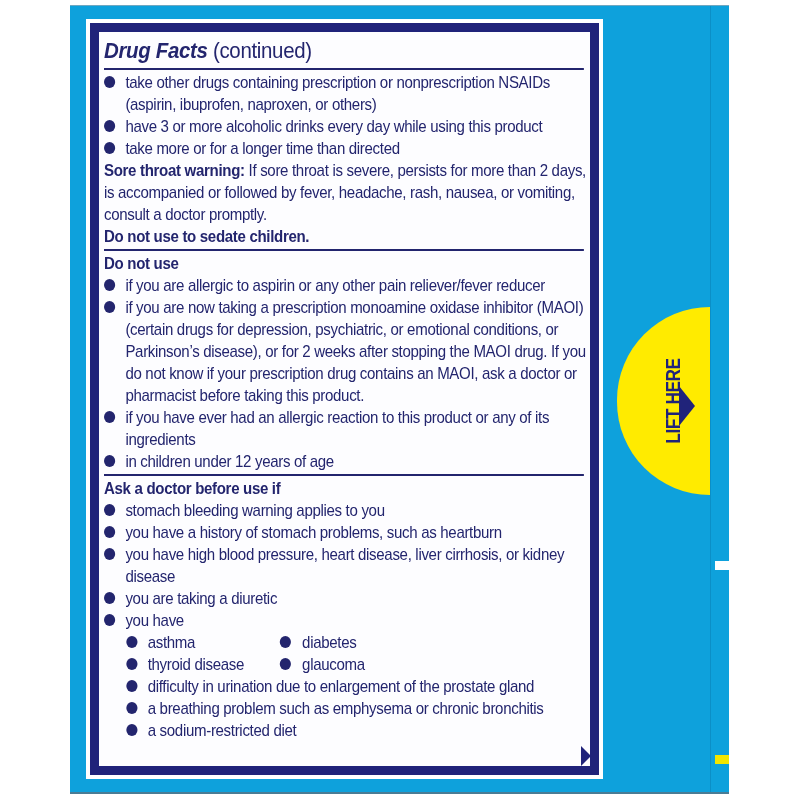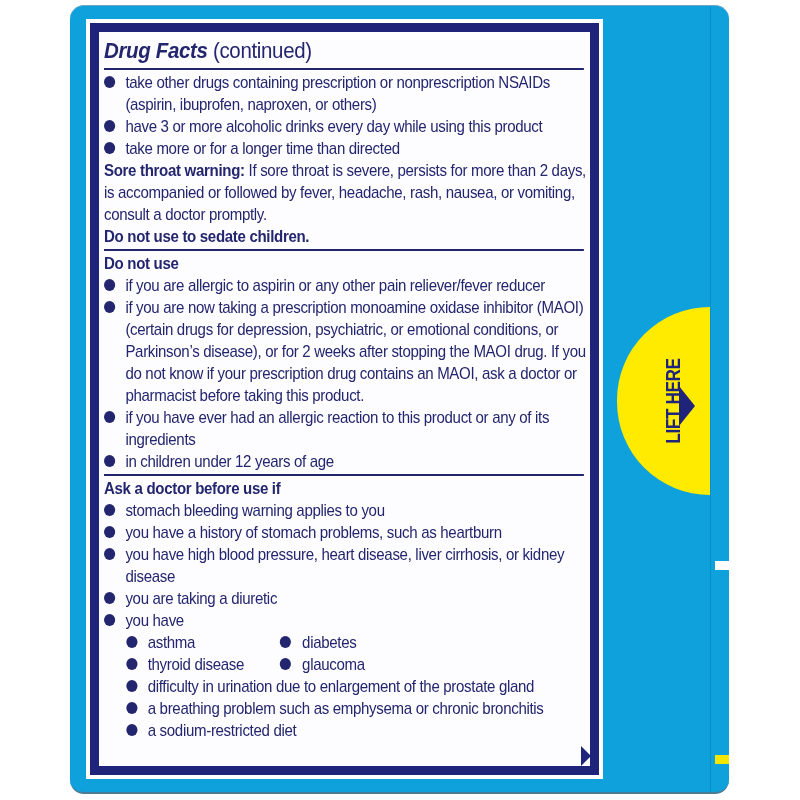--- a/index.html
+++ b/index.html
@@ -6,21 +6,20 @@
   body {
     width: 800px; height: 800px; background: #ffffff; position: relative; overflow: hidden;
     font-family: "Liberation Sans", sans-serif;
   }
   .pkg {
     position: absolute; left: 70px; top: 5px; width: 659px; height: 789px;
     background: #0ea1dc;
     border-top: 1px solid #6fa7c0;
     border-bottom: 2px solid #4a7c95;
     box-sizing: border-box;
-    border-radius: 14px;
   }
   .seam {
     position: absolute; left: 640px; top: 0; width: 1px; height: 100%;
     background: #0b8fc7;
   }
   .white-frame {
     position: absolute; left: 16px; top: 13px; width: 517px; height: 760px;
     background: #ffffff; box-sizing: border-box;
   }
   .panel {

